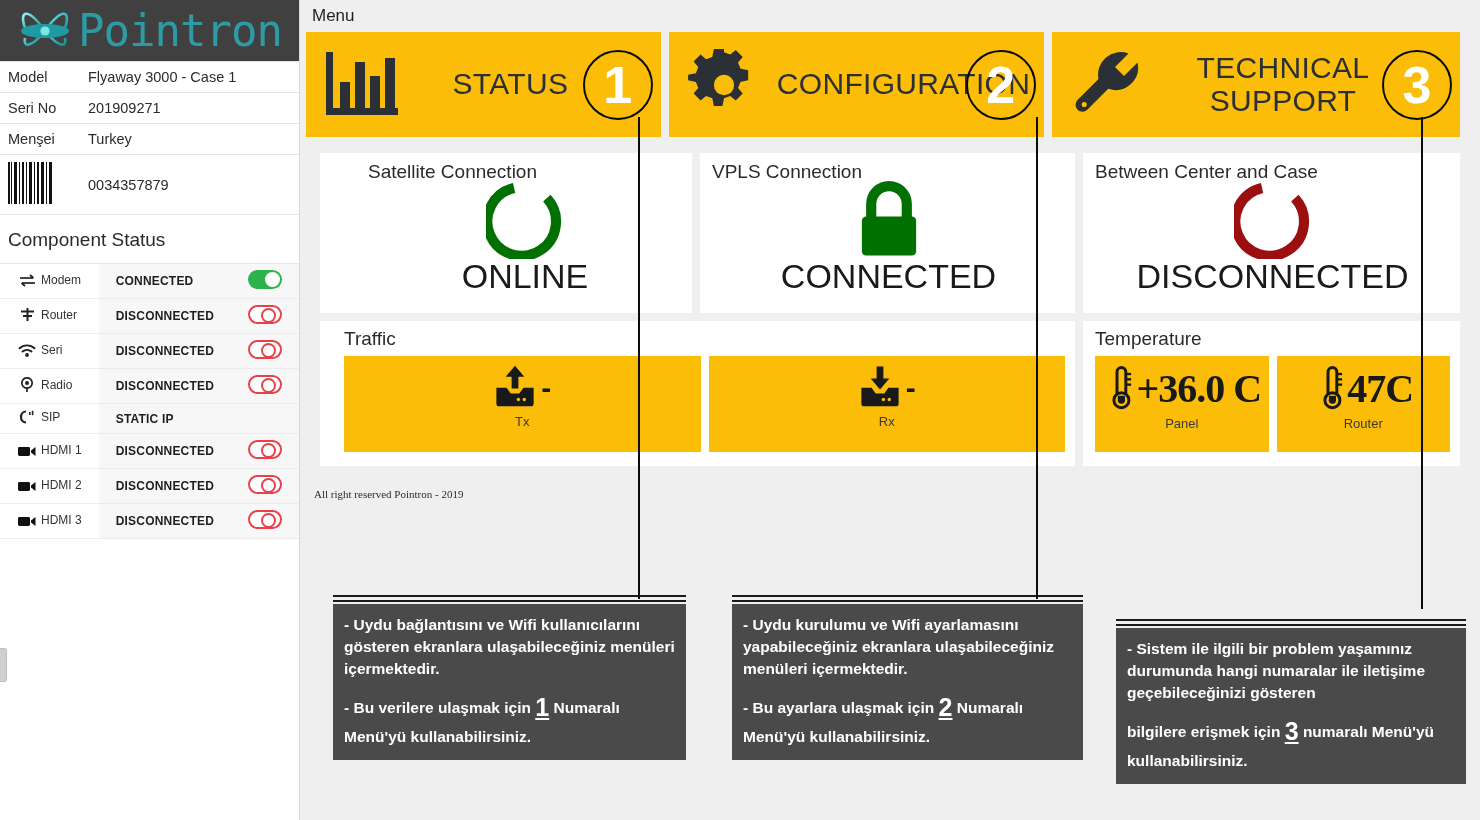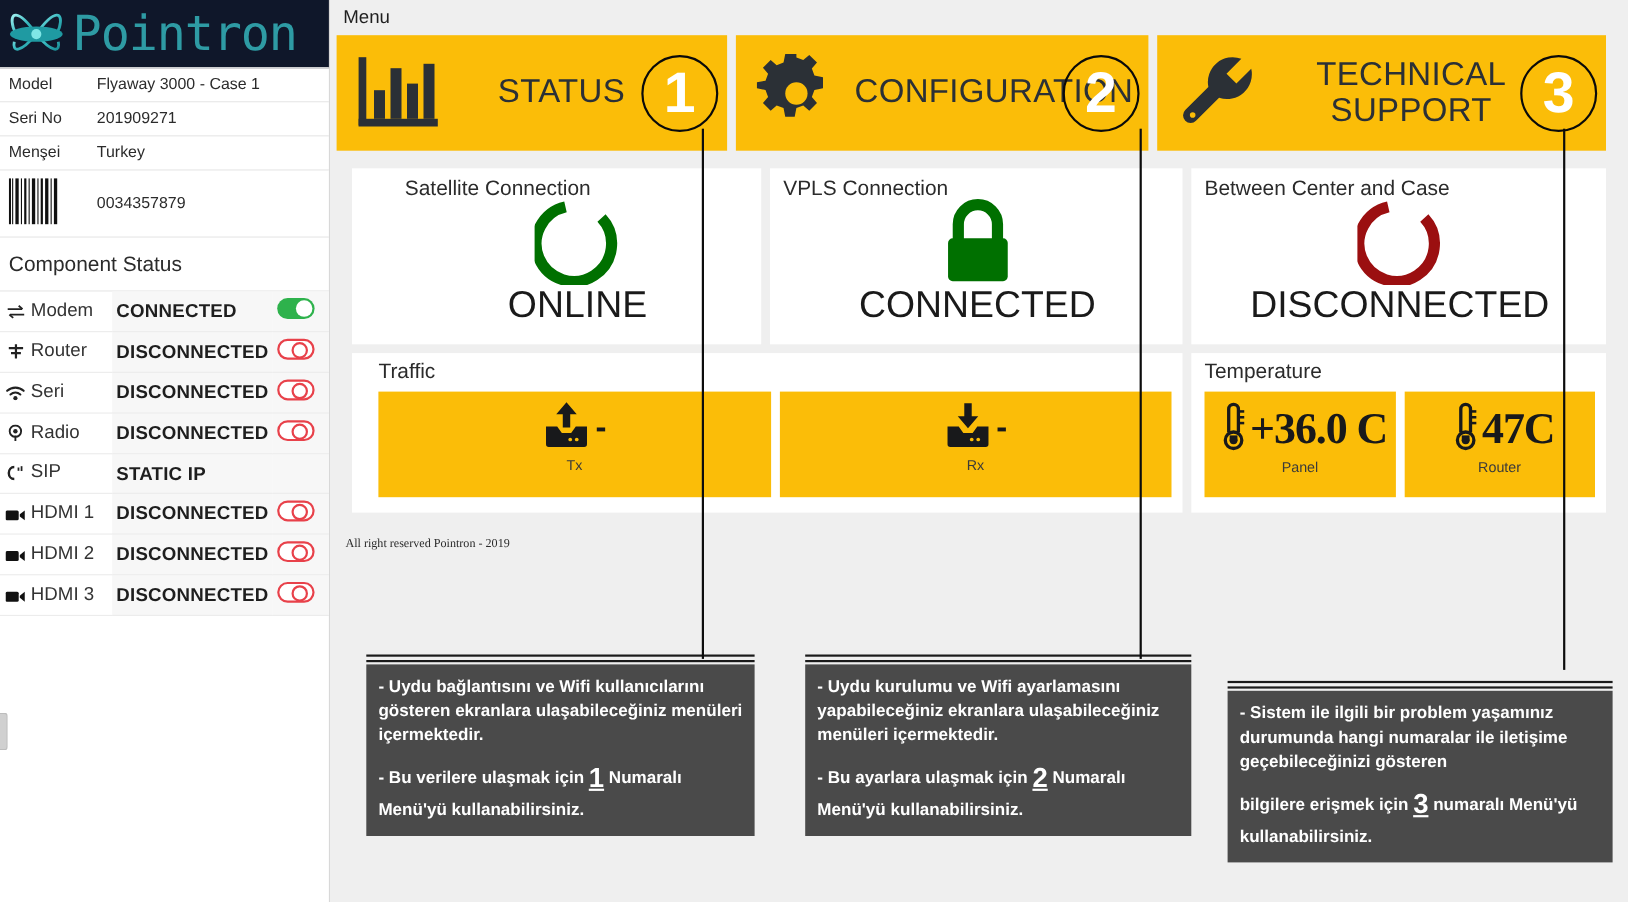--- a/index.html
+++ b/index.html
@@ -13,22 +13,22 @@
 
   
   #sidebar {
     position: absolute; left: 0; top: 0;
     width: 300px; height: 820px;
     background: #ffffff;
     border-right: 1px solid #d8d8d8;
   }
   .logo-row {
     height: 62px; display: flex; align-items: center;
-    padding-left: 2px; border-bottom: 1px solid #e2e2e2;
-    background:#0f172a;
+    padding-left: 14px; border-bottom: 1px solid #e2e2e2;
+    background:#404040;
   }
   .logo-mark { width: 62px; height: 52px; flex: 0 0 62px; }
   .logo-word {
     font-family: "DejaVu Sans Mono", monospace;
     font-size: 44px; color: #2e9ba4; letter-spacing: -1px;
     line-height: 1; margin-left: 2px; font-weight: 400;
   }
 
   table.specs { width: 100%; border-collapse: collapse; }
   table.specs td {
@@ -41,21 +41,21 @@
   td.barcode-cell { padding: 8px 6px 20px 8px; }
   .barcode { height: 42px; width: 48px; }
 
   .cs-title {
     font-size: 19px; color: #2b2b2b; padding: 14px 10px 12px 8px;
     border-bottom: 1px solid #e6e6e6; font-weight: 400;
   }
   table.cstatus { width: 100%; border-collapse: collapse; }
   table.cstatus td {
     border-bottom: 1px solid #ececec;
-    font-size: 17px; padding: 6px 4px; vertical-align: middle;
+    font-size: 12px; padding: 6px 17px; vertical-align: middle;
   }
   td.cs-name { width: 106px; color: #333; font-size: 14.5px;
     padding-left: 4px; white-space: nowrap; }
   td.cs-state {
     background: #f7f7f7; font-weight: bold; font-size: 12.5px;
     color: #1e1e1e; letter-spacing: .2px; padding-left: 8px;
   }
   td.cs-toggle { background: #f7f7f7; width: 54px; text-align: left;
     padding-left: 6px; }
   .ico { display: inline-block; width: 20px; vertical-align: -3px;

